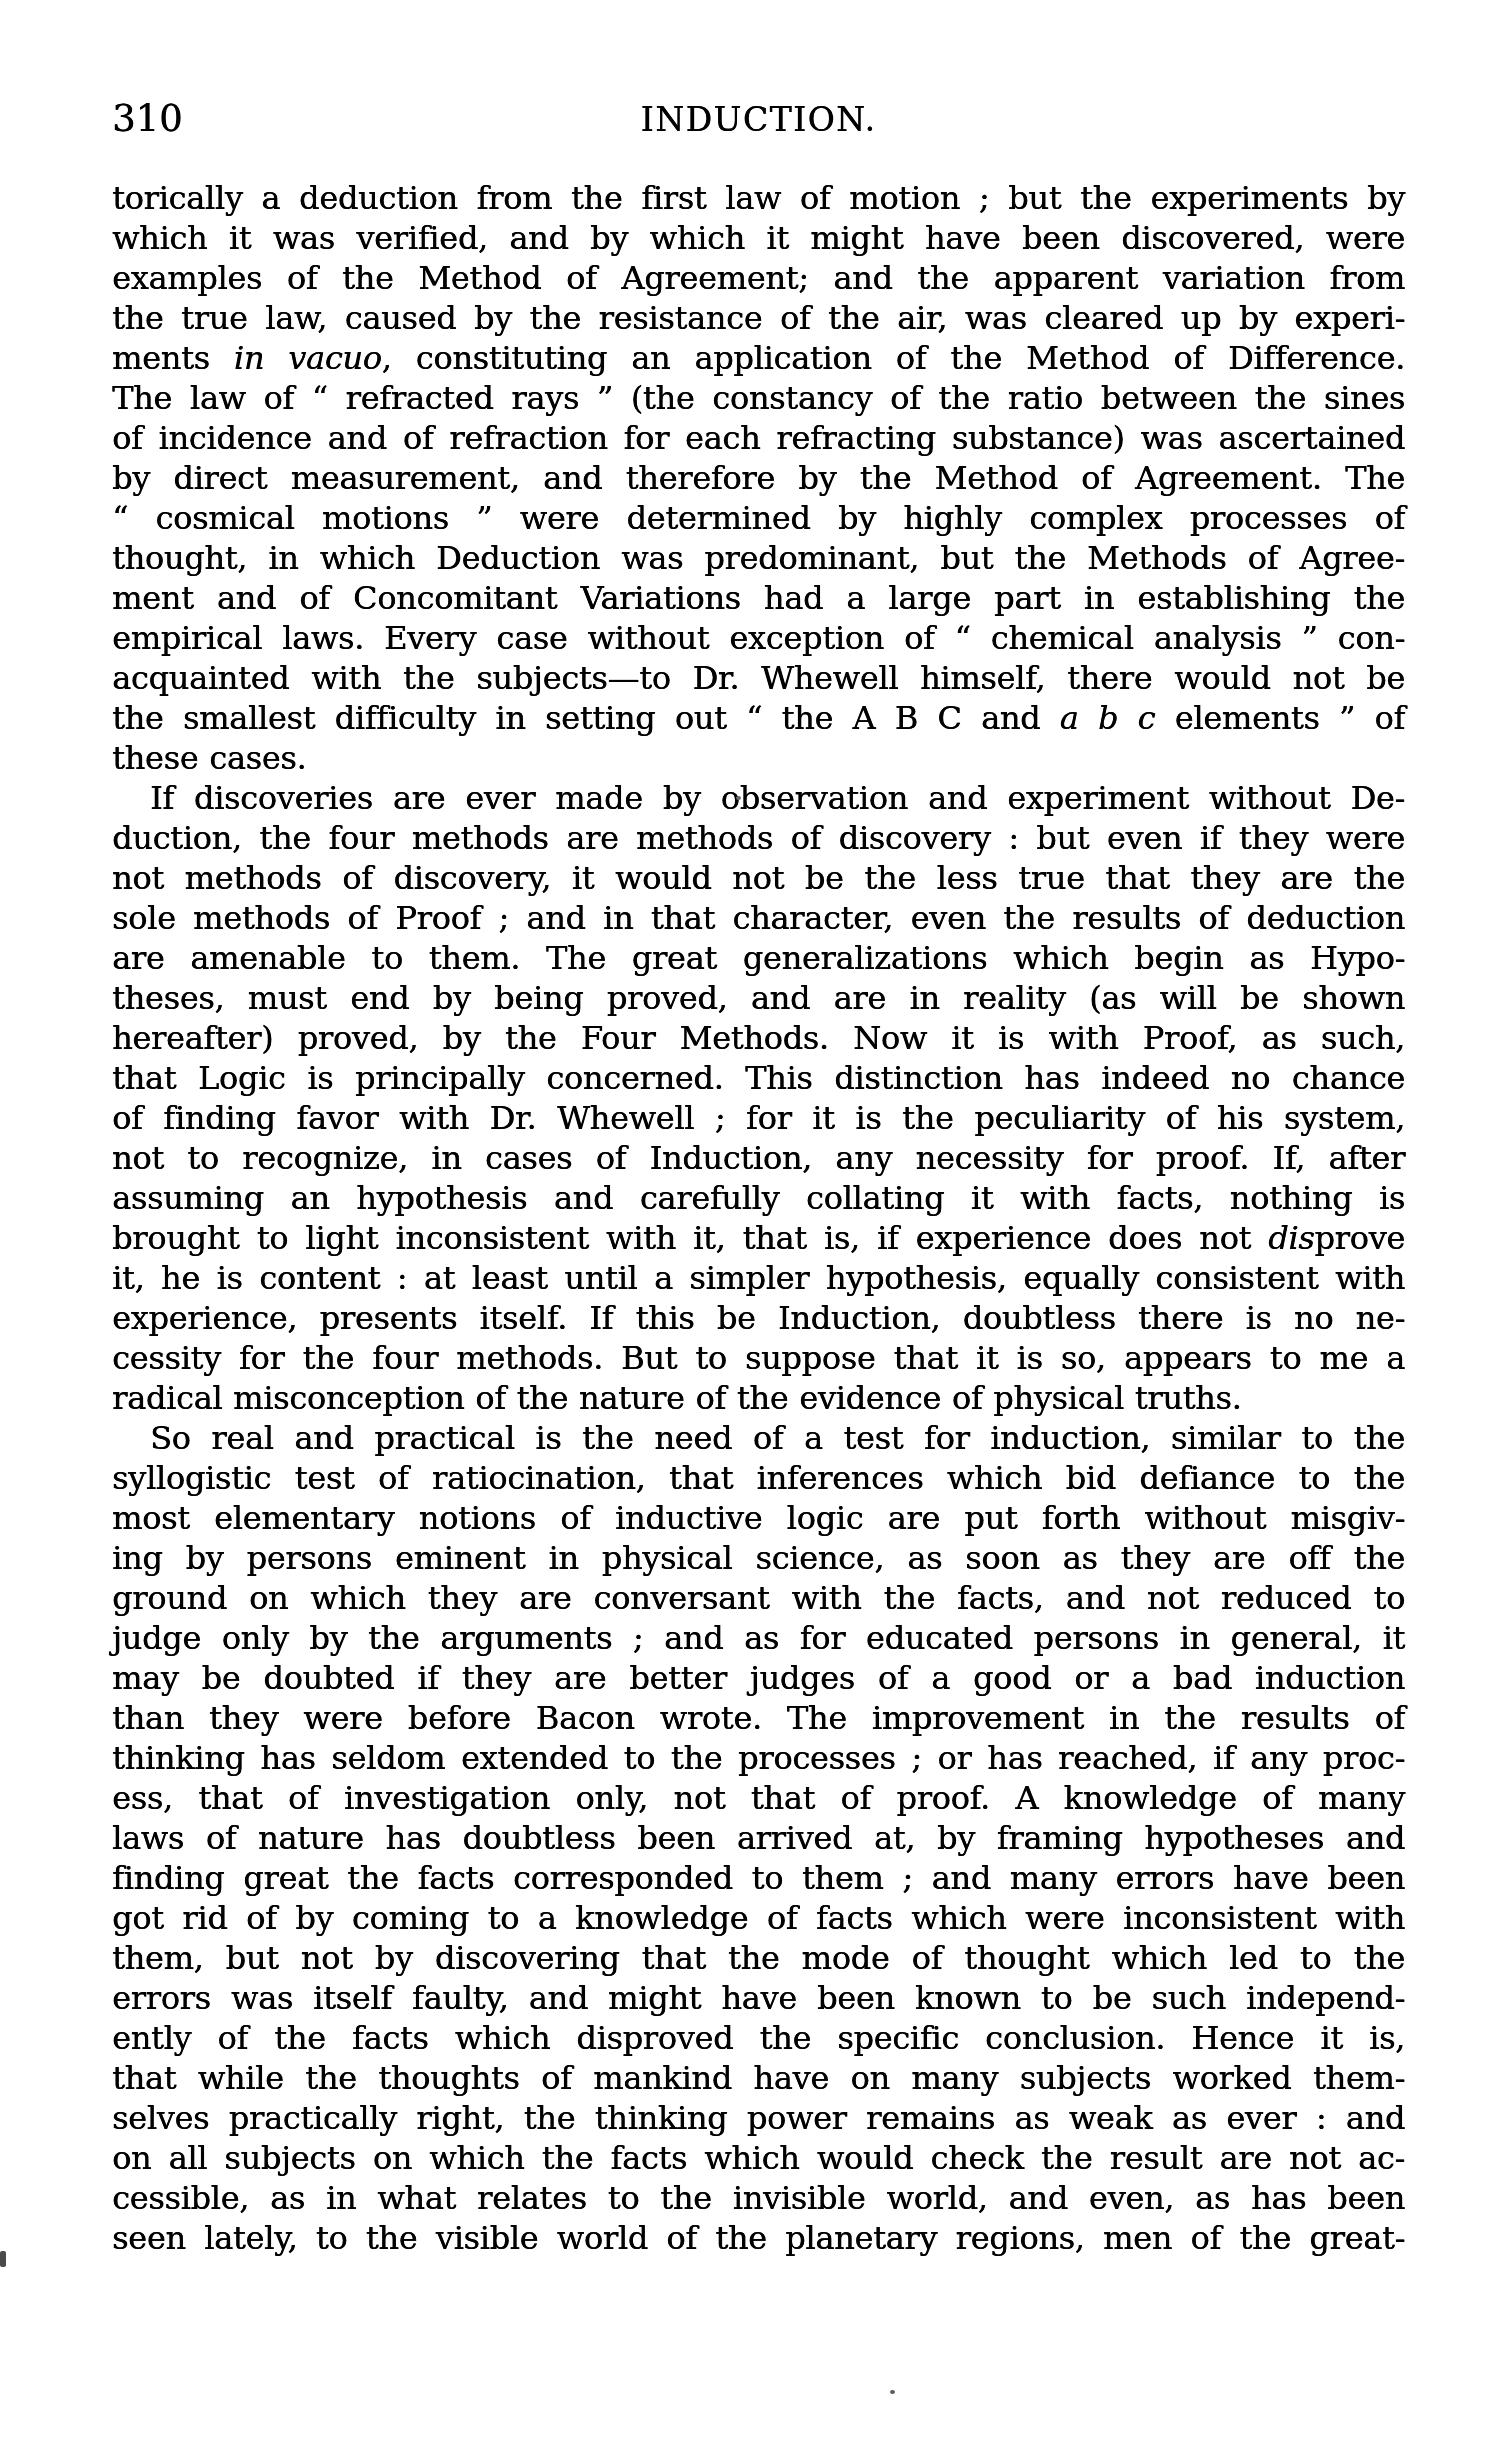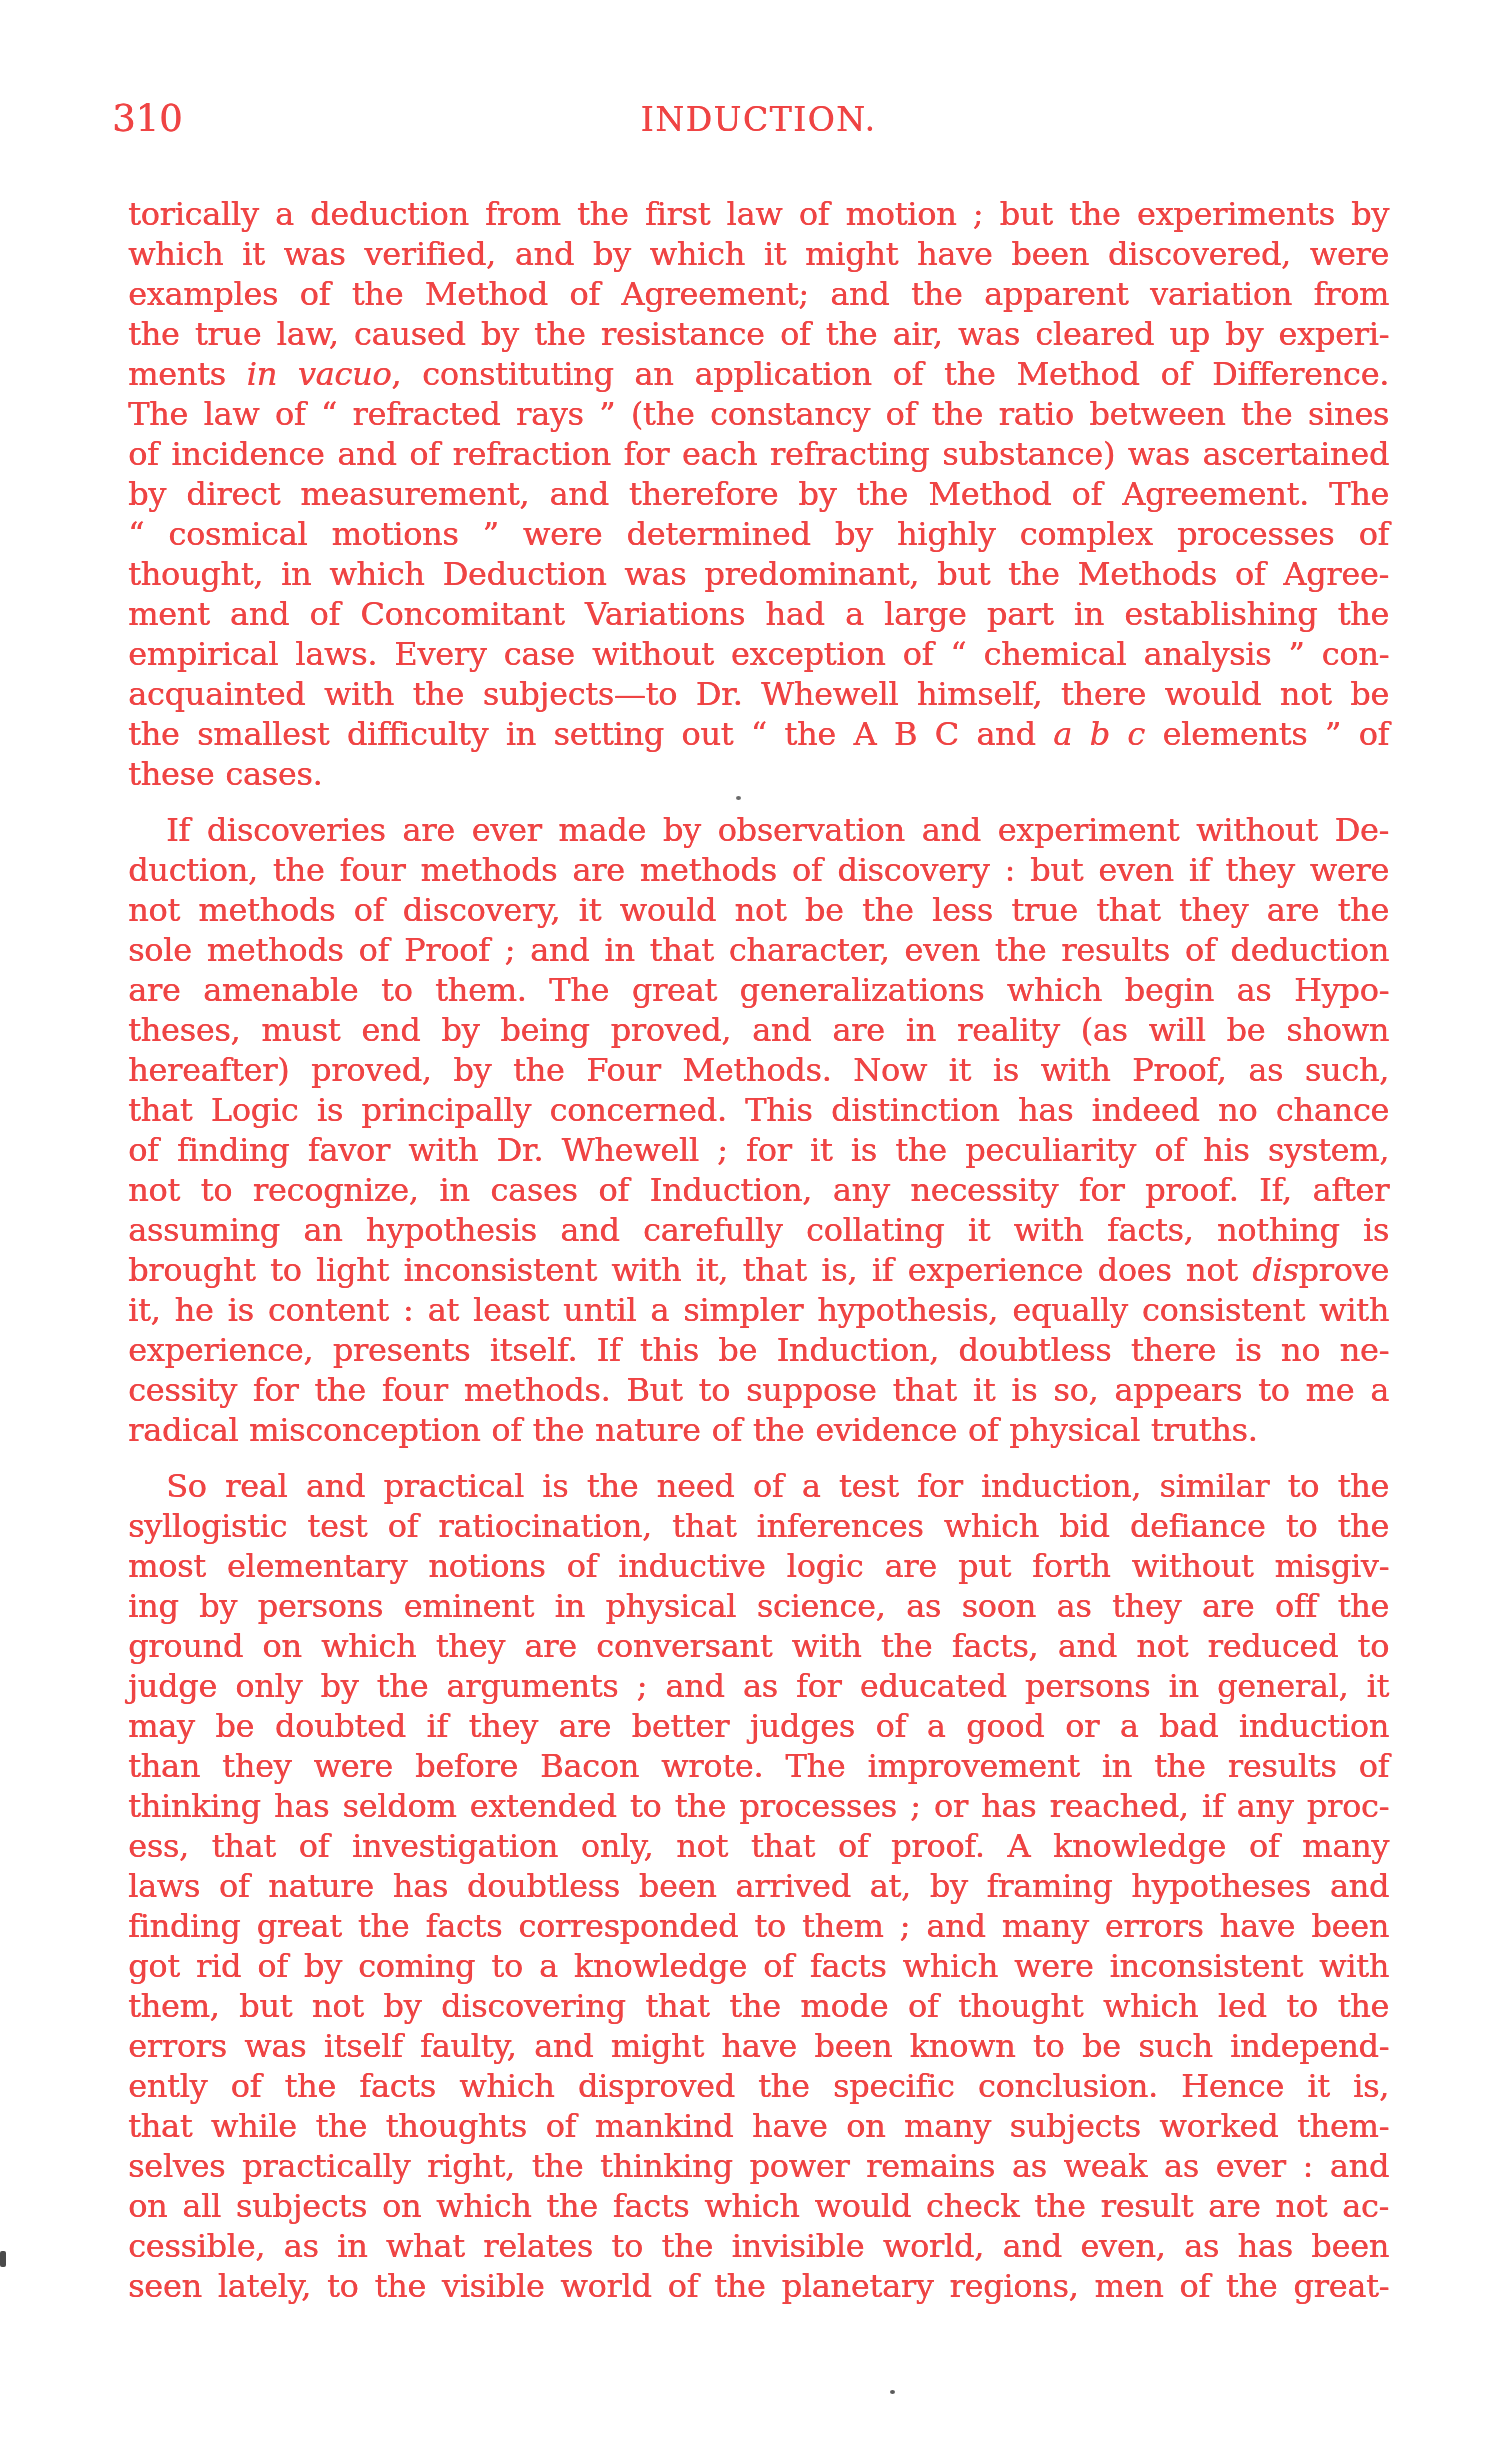--- a/index.html
+++ b/index.html
@@ -7,21 +7,21 @@
     padding: 0;
     background: #ffffff;
   }
   .page {
     position: relative;
     width: 1488px;
     height: 2460px;
     background: #ffffff;
     overflow: hidden;
     font-family: "DejaVu Serif", "Liberation Serif", serif;
-    color: #ef4444;
+    color: #000000;
   }
   .header-pagenum {
     position: absolute;
     left: 112px;
     top: 98px;
     font-size: 37px;
     line-height: 42px;
     text-shadow: 0.4px 0 0 currentColor;
   }
   .header-title {
@@ -39,21 +39,21 @@
     position: absolute;
     left: 112px;
     top: 178px;
     width: 1293px;
     font-size: 32px;
     line-height: 40px;
     letter-spacing: -0.3px;
     word-spacing: 1px;
     text-shadow: 0.4px 0 0 currentColor;
   }
-  .paragraph { margin: 16px; }
+  .paragraph { margin: 0; }
   .line {
     text-align: justify;
     text-align-last: justify;
     white-space: normal;
   }
   .line.last {
     text-align-last: left;
   }
   .paragraph.indent .line.first {
     text-indent: 38px;

